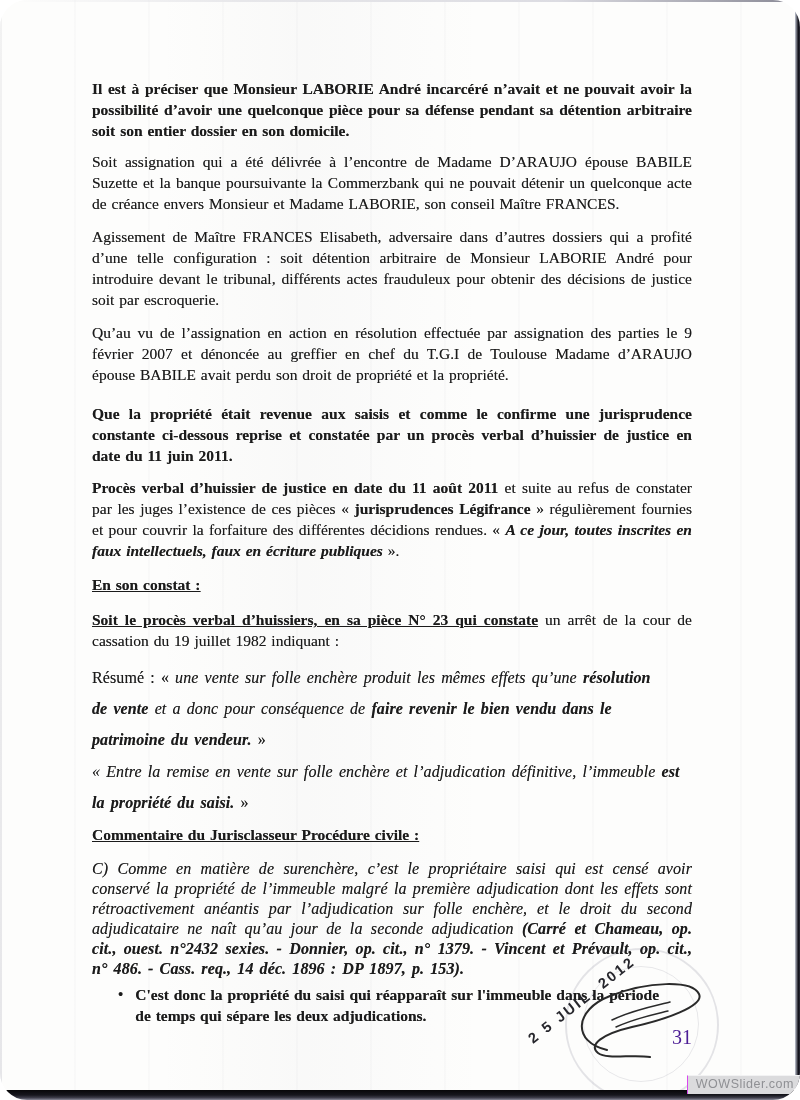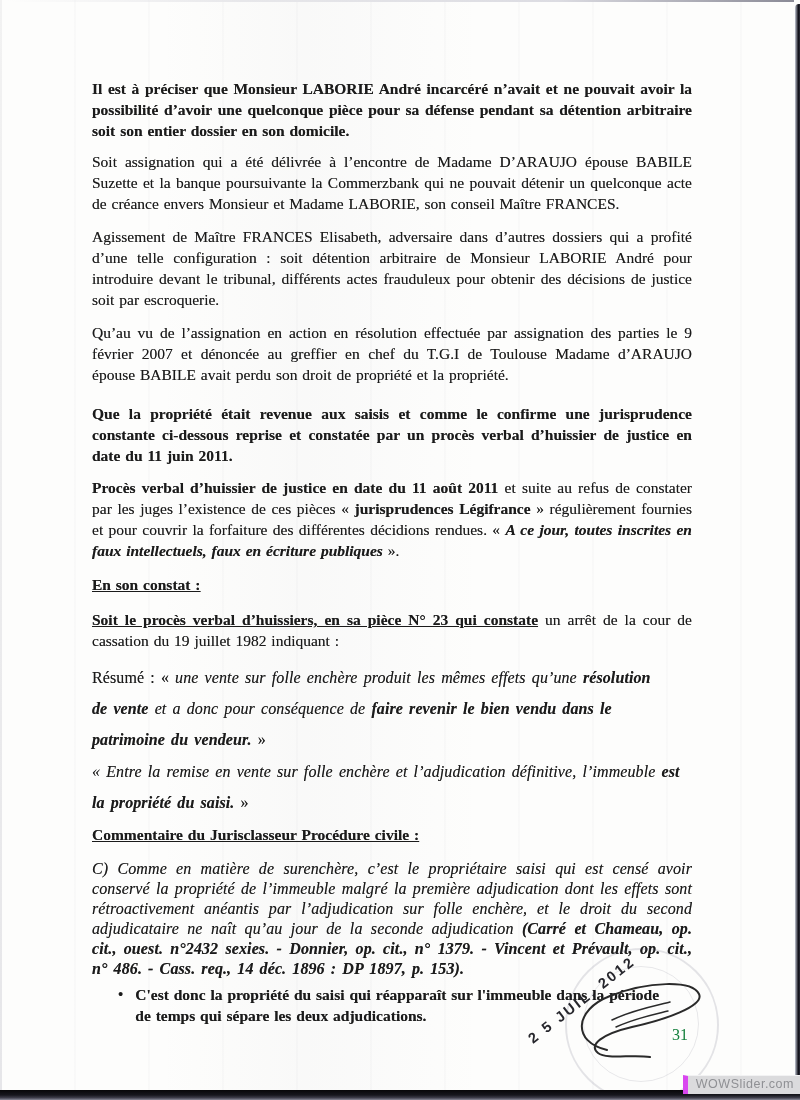--- a/index.html
+++ b/index.html
@@ -1,18 +1,18 @@
 <!DOCTYPE html>
 <html lang="fr"><head>
 <meta charset="utf-8">
 <style>
   html,body{margin:0;padding:0;}
   body{width:800px;height:1100px;overflow:hidden;background:#fff;}
   .frame{position:relative;width:800px;height:1100px;background:#fdfdfc;overflow:hidden;
-         font-family:"Liberation Serif", serif;color:#1b1b1b;}
+         font-family:"Liberation Serif", serif;color:#1b1b1b;border-radius:27px;}
   .scan-texture{position:absolute;inset:0;pointer-events:none;
     background:
       repeating-linear-gradient(90deg, rgba(120,120,135,.03) 0 2px, transparent 2px 74px),
       linear-gradient(90deg, transparent 20%, rgba(150,150,160,.04) 38%, transparent 60%);}
   .top-line{position:absolute;top:0;left:8px;right:6px;height:2px;
     background:linear-gradient(90deg, transparent, #e7e7ea 30%, #dcdce2 70%, #8a8a96 100%);}
   .left-line{position:absolute;top:0;left:0;bottom:10px;width:2px;background:linear-gradient(180deg,#f2f2f2,#e6e6e9);}
   .right-bar{position:absolute;top:4px;right:0;bottom:8px;width:5px;border-radius:4px 0 0 0;
     background:linear-gradient(90deg, rgba(130,140,170,.45), #101018 65%, #2a2a35);}
   .bottom-bar{position:absolute;left:0;right:0;bottom:0;height:10px;
@@ -39,24 +39,24 @@
 
   .stamp-circle-outer{position:absolute;left:565px;top:948px;width:150px;height:150px;
     border:2px solid rgba(70,70,100,.14);border-radius:50%;}
   .stamp-circle-inner{position:absolute;left:583px;top:966px;width:114px;height:114px;
     border:1px solid rgba(70,70,100,.12);border-radius:50%;}
   .date-stamp{position:absolute;left:530px;top:1032px;width:180px;
     transform:rotate(-38deg);transform-origin:0 50%;
     font-family:"Liberation Sans", sans-serif;font-size:14.5px;font-weight:bold;
     letter-spacing:2.5px;color:#26262c;white-space:nowrap;}
   .signature{position:absolute;left:552px;top:972px;}
-  .page-number{position:absolute;left:672px;top:1026px;font-size:16px;color:#15803d;}
+  .page-number{position:absolute;left:672px;top:1026px;font-size:20px;color:#4c1d95;}
 
   .watermark{position:absolute;right:0;bottom:6px;height:17px;line-height:16px;
-    background:#dbdbdd;border-top:1px solid #f2f2f3;border-left:5px solid #d946ef;
+    background:#dbdbdd;border-top:1px solid #f2f2f3;border-left:1px solid #d946ef;
     padding:0 6px 1px 8px;font-family:"Liberation Sans", sans-serif;
     font-size:12.5px;color:#8f9094;letter-spacing:.5px;text-decoration:none;}
 </style>
 </head>
 <body>
 
 <div class="frame">
   <div class="scan-texture"></div>
 
   <div class="content">

